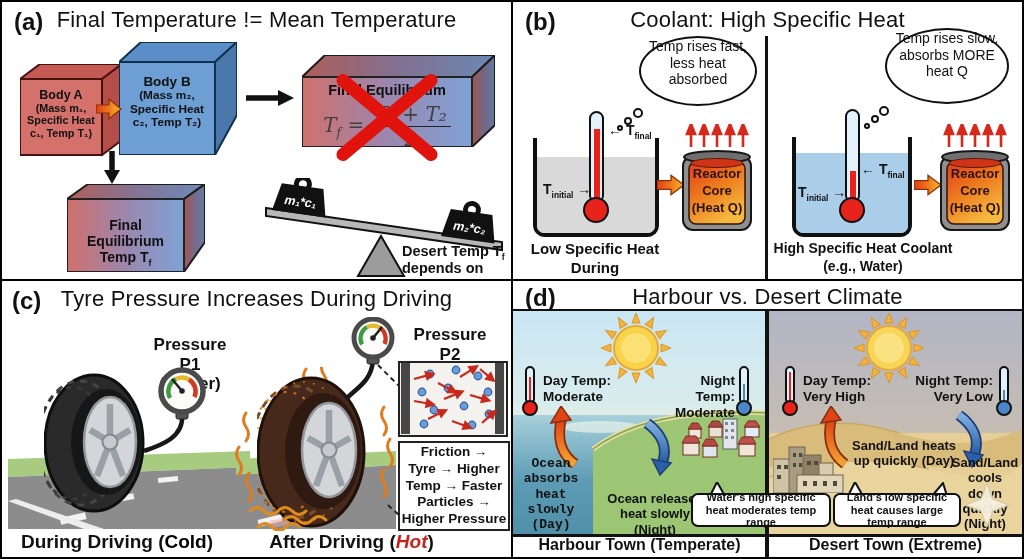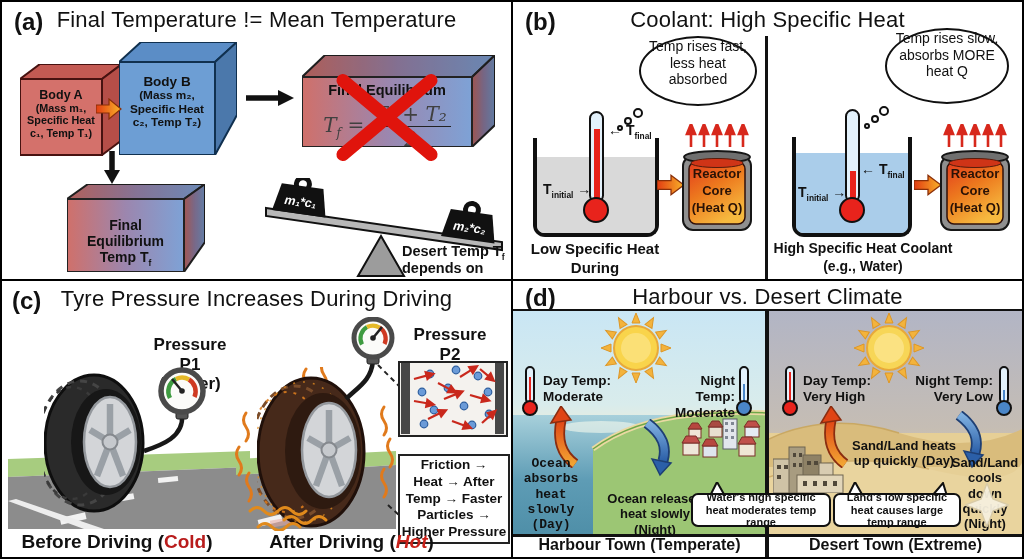--- a/index.html
+++ b/index.html
@@ -467,30 +467,30 @@
               <polygon points="13,-3.5 20,0 13,3.5"></polygon>
             </g>
           <g transform="translate(82,60) rotate(-42)">
               <line x2="11"></line>
               <polygon points="11,-3.5 18,0 11,3.5"></polygon>
             </g>
         </g>
       </svg>
     </div>
 
-    <div class="procbox" style="left:396px;top:173px;width:112px;height:90px;">
+    <div class="procbox" style="left:396px;top:160px;width:112px;height:90px;">
       <div>Friction →</div>
-      <div>Heat → After</div>
+      <div>Tyre → Higher</div>
       <div>Temp → Faster</div>
       <div>Particles →</div>
       <div>Higher Pressure</div>
     </div>
 
     <div class="capc" style="left:15px;top:250px;width:200px;">
-      <span>Before Driving (</span><span style="color: #b91c1c;">Cold</span><span>)</span>
+      <span>During Driving (</span><span style="color: #000000;">Cold</span><span>)</span>
     </div>
     <div class="capc" style="left:262px;top:250px;width:175px;">
       <span>After Driving (</span><span style="color: rgb(201, 33, 26); font-style: italic;">Hot</span><span>)</span>
     </div>
   </section>
 
   <section class="panel" id="panel-d" style="left:513px;top:281px;width:509px;height:276px;">
     <div class="ptag" style="left:12px;top:3px;">(d)</div>
     <div class="ptitle" style="top:3px;">Harbour vs. Desert Climate</div>
     <div class="abs" style="left:0;top:28px;width:509px;height:2.5px;background:#111;"></div>

